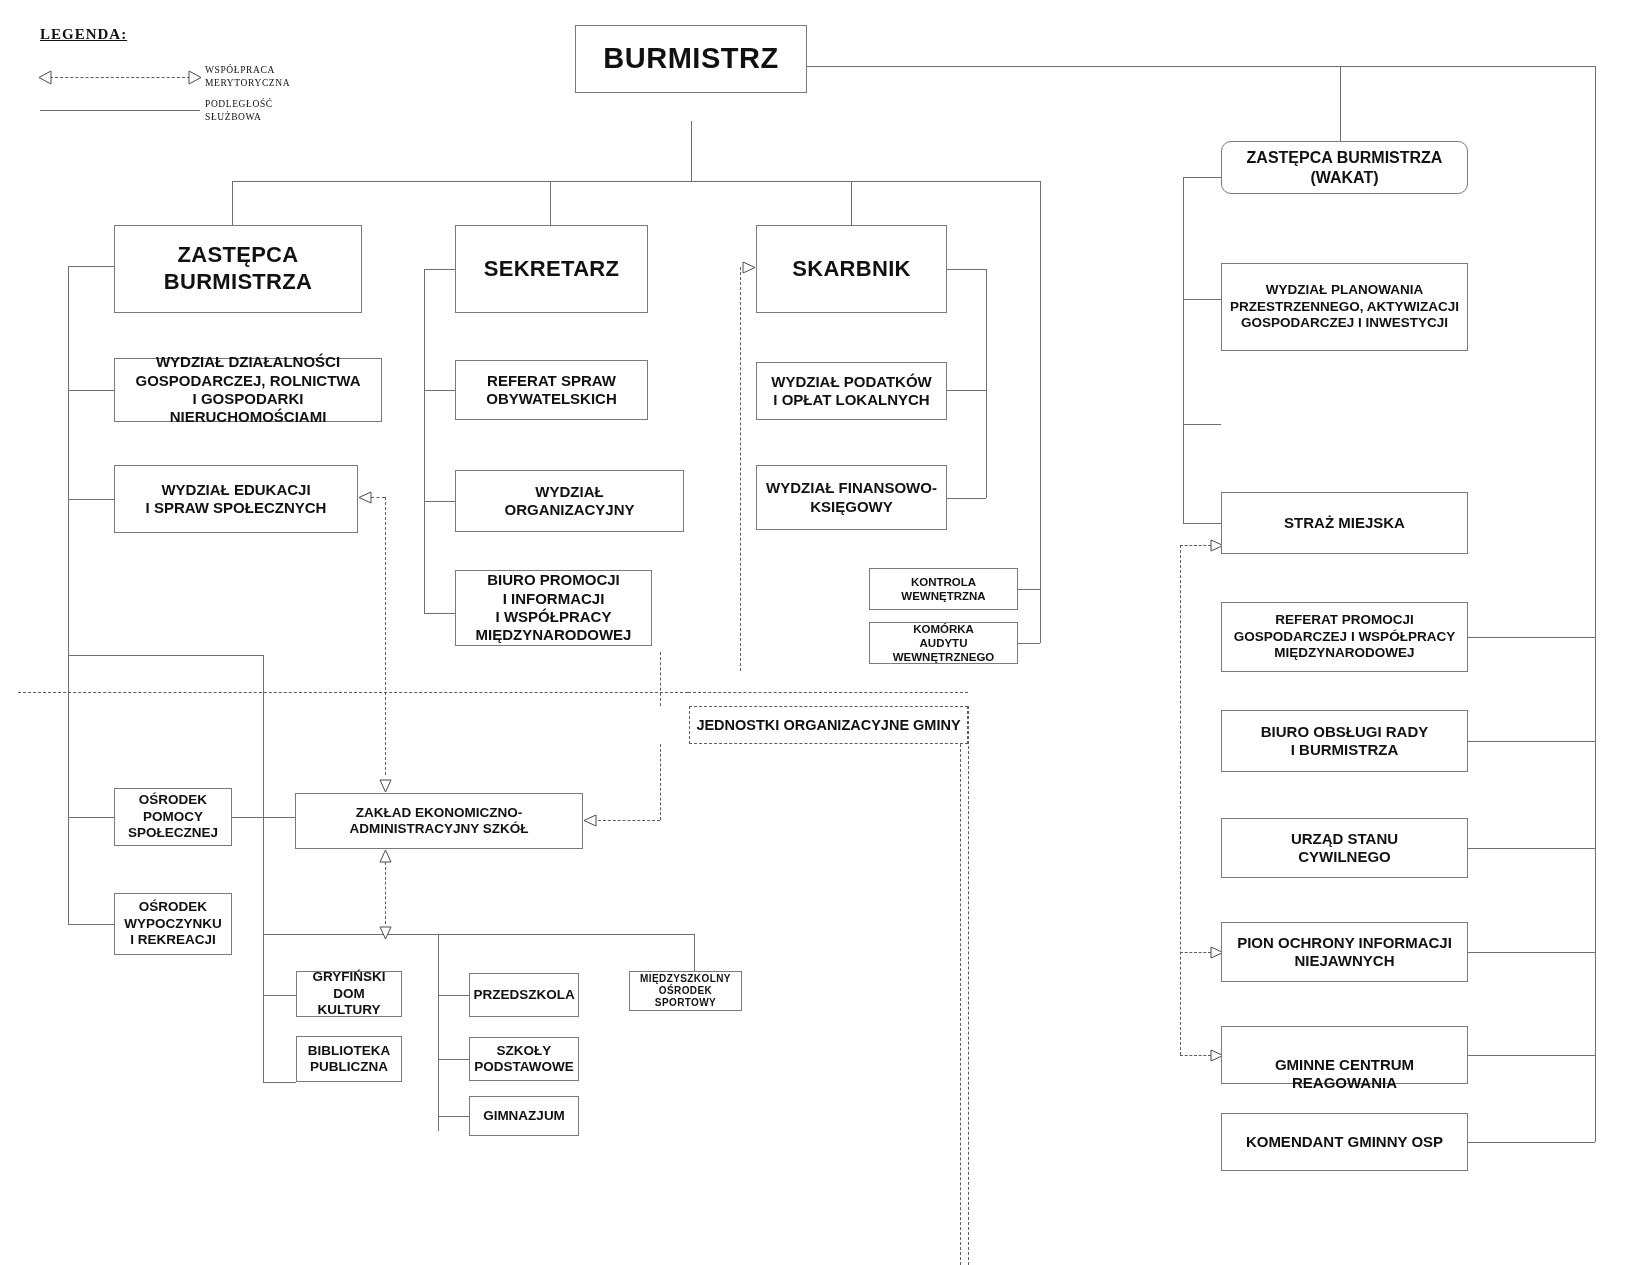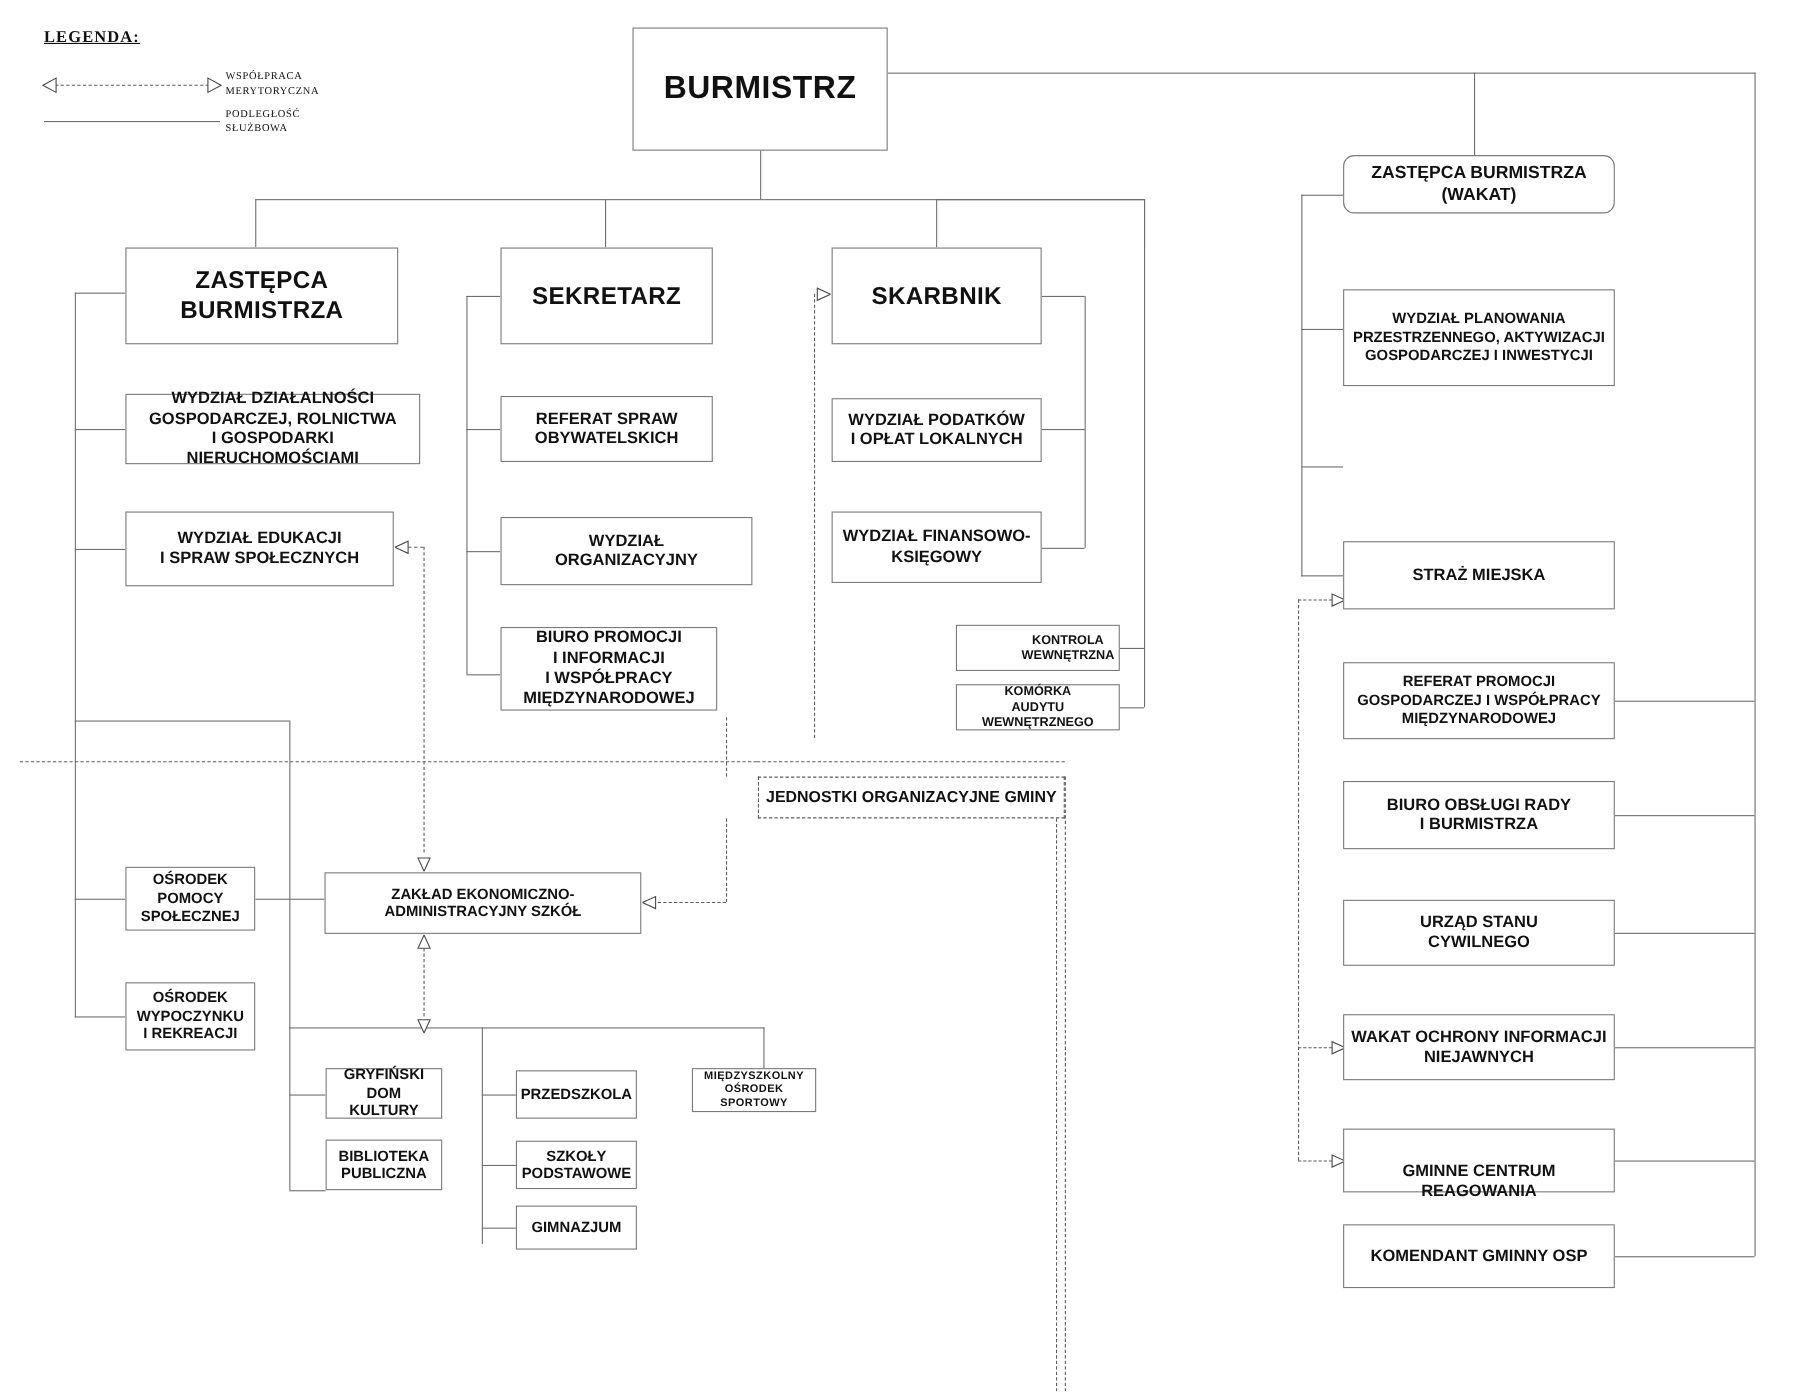--- a/index.html
+++ b/index.html
@@ -8,21 +8,21 @@
 
   .box{position:absolute;box-sizing:border-box;border:1px solid #7a7a7a;
        background:#fff;display:flex;align-items:center;justify-content:center;
        text-align:center;font-weight:bold;line-height:1.22;z-index:5;}
   .box span{display:block;padding:0 4px;}
 
   .t-xl{font-size:29px;letter-spacing:.5px;}
   .t-lg{font-size:22px;letter-spacing:.3px;}
   .t-md{font-size:15px;}
   .t-sm{font-size:13.5px;}
-  .t-xs{font-size:11.5px;justify-content:flex-end;}
+  .t-xs{font-size:11.5px;}
   .t-xxs{font-size:10px;letter-spacing:.4px;}
 
   
   .ln{position:absolute;background:#6f6f6f;z-index:1;}
   .lh{height:1px;}
   .lv{width:1px;}
 
   .dln{position:absolute;z-index:2;}
   .dh{height:0;border-top:1px dashed #5d5d5d;}
   .dv{width:0;border-left:1px dashed #5d5d5d;}
@@ -61,21 +61,21 @@
         </svg>
     </div>
     <div class="lg-txt" style="left:205px;top:64px;">WSPÓŁPRACA
 MERYTORYCZNA</div>
 
     <div class="ln lh" style="left:40px;top:110px;width:160px;"></div>
     <div class="lg-txt" style="left:205px;top:98px;">PODLEGŁOŚĆ
 SŁUŻBOWA</div>
   </div>
 
-  <div class="box t-xl" style="left:575px;top:25px;width:232px;height:112px;">
+  <div class="box t-xl" style="left:575px;top:25px;width:232px;height:68px;">
     <span>BURMISTRZ</span>
   </div>
 
   <div class="ln lh" style="left:807px;top:66px;width:789px;"></div>
   <div class="ln lv" style="left:1340px;top:66px;height:75px;"></div>
   <div class="ln lv" style="left:1595px;top:66px;height:1003px;"></div>
 
   <div class="ln lv" style="left:691px;top:121px;height:60px;"></div>
   <div class="ln lh" style="left:232px;top:181px;width:808px;"></div>
   <div class="ln lv" style="left:232px;top:181px;height:44px;"></div>
@@ -200,21 +200,21 @@
     <span style="white-space:pre-line;">BIURO OBSŁUGI RADY
 I BURMISTRZA</span>
   </div>
 
   <div class="box t-md" style="left:1221px;top:818px;width:247px;height:60px;">
     <span style="white-space:pre-line;">URZĄD STANU
 CYWILNEGO</span>
   </div>
 
   <div class="box t-md" style="left:1221px;top:922px;width:247px;height:60px;">
-    <span style="white-space:pre-line;">WAKAT OCHRONY INFORMACJI
+    <span style="white-space:pre-line;">PION OCHRONY INFORMACJI
 NIEJAWNYCH</span>
   </div>
 
   <div class="box t-md" style="left:1221px;top:1026px;width:247px;height:58px;">
     <span style="white-space:pre-line;margin-top:38px;">GMINNE CENTRUM
 REAGOWANIA</span>
   </div>
 
   <div class="box t-md" style="left:1221px;top:1113px;width:247px;height:58px;">
     <span style="white-space:pre-line;">KOMENDANT GMINNY OSP</span>

